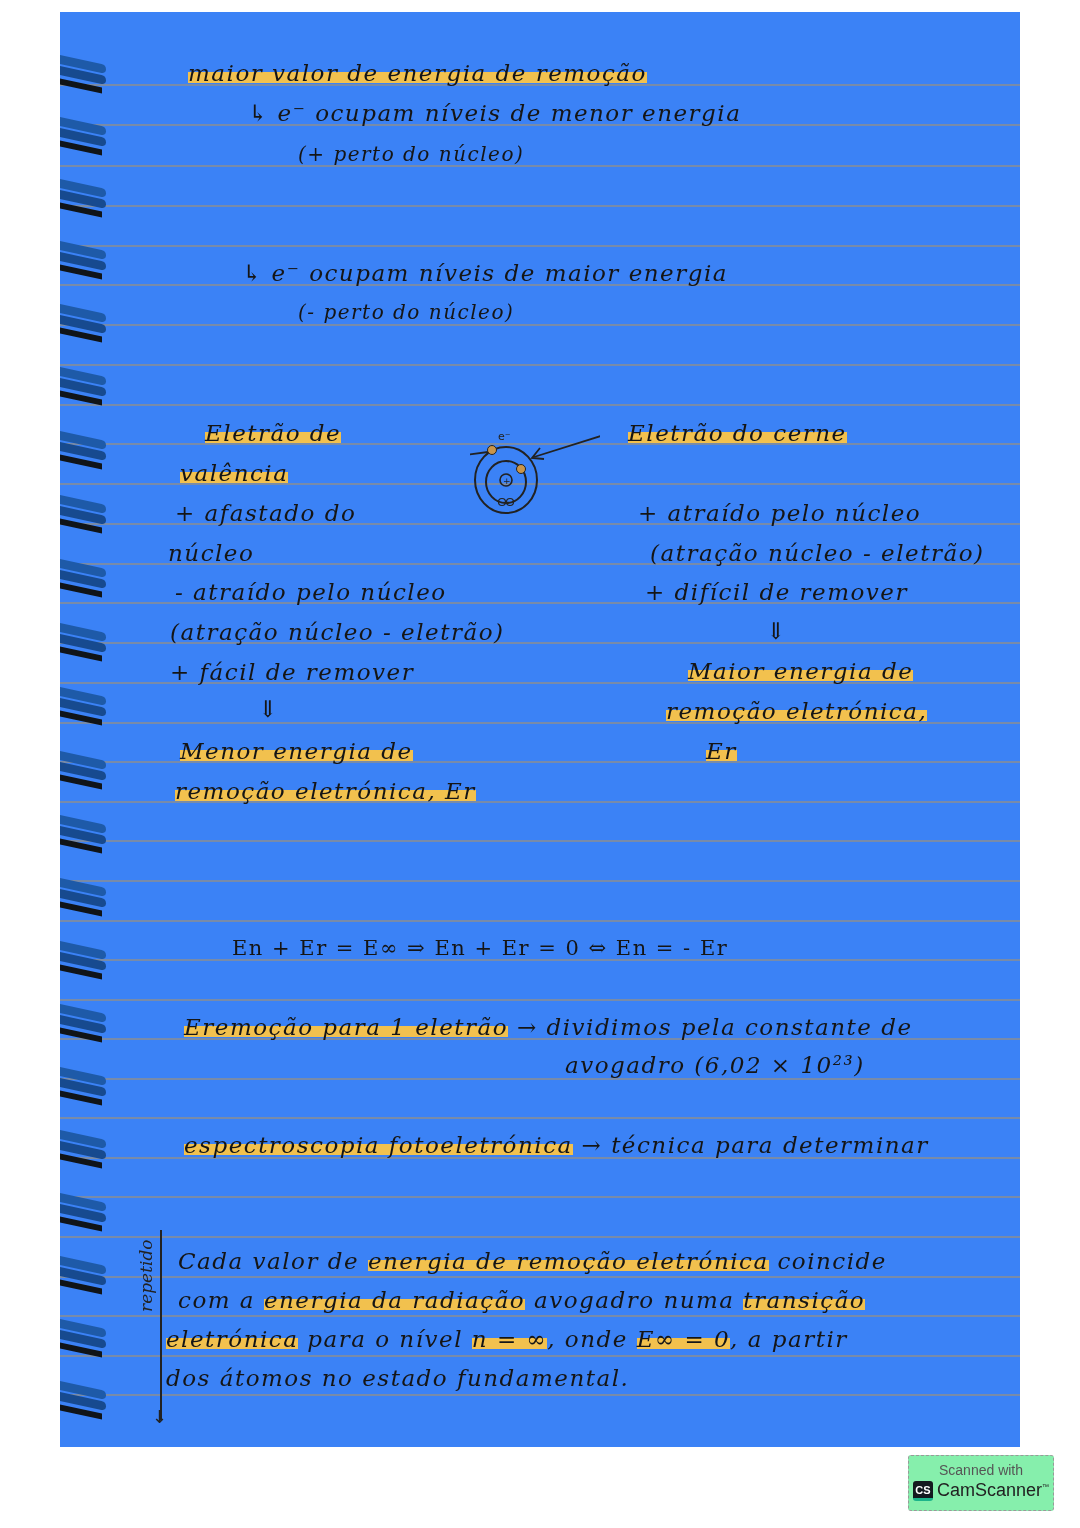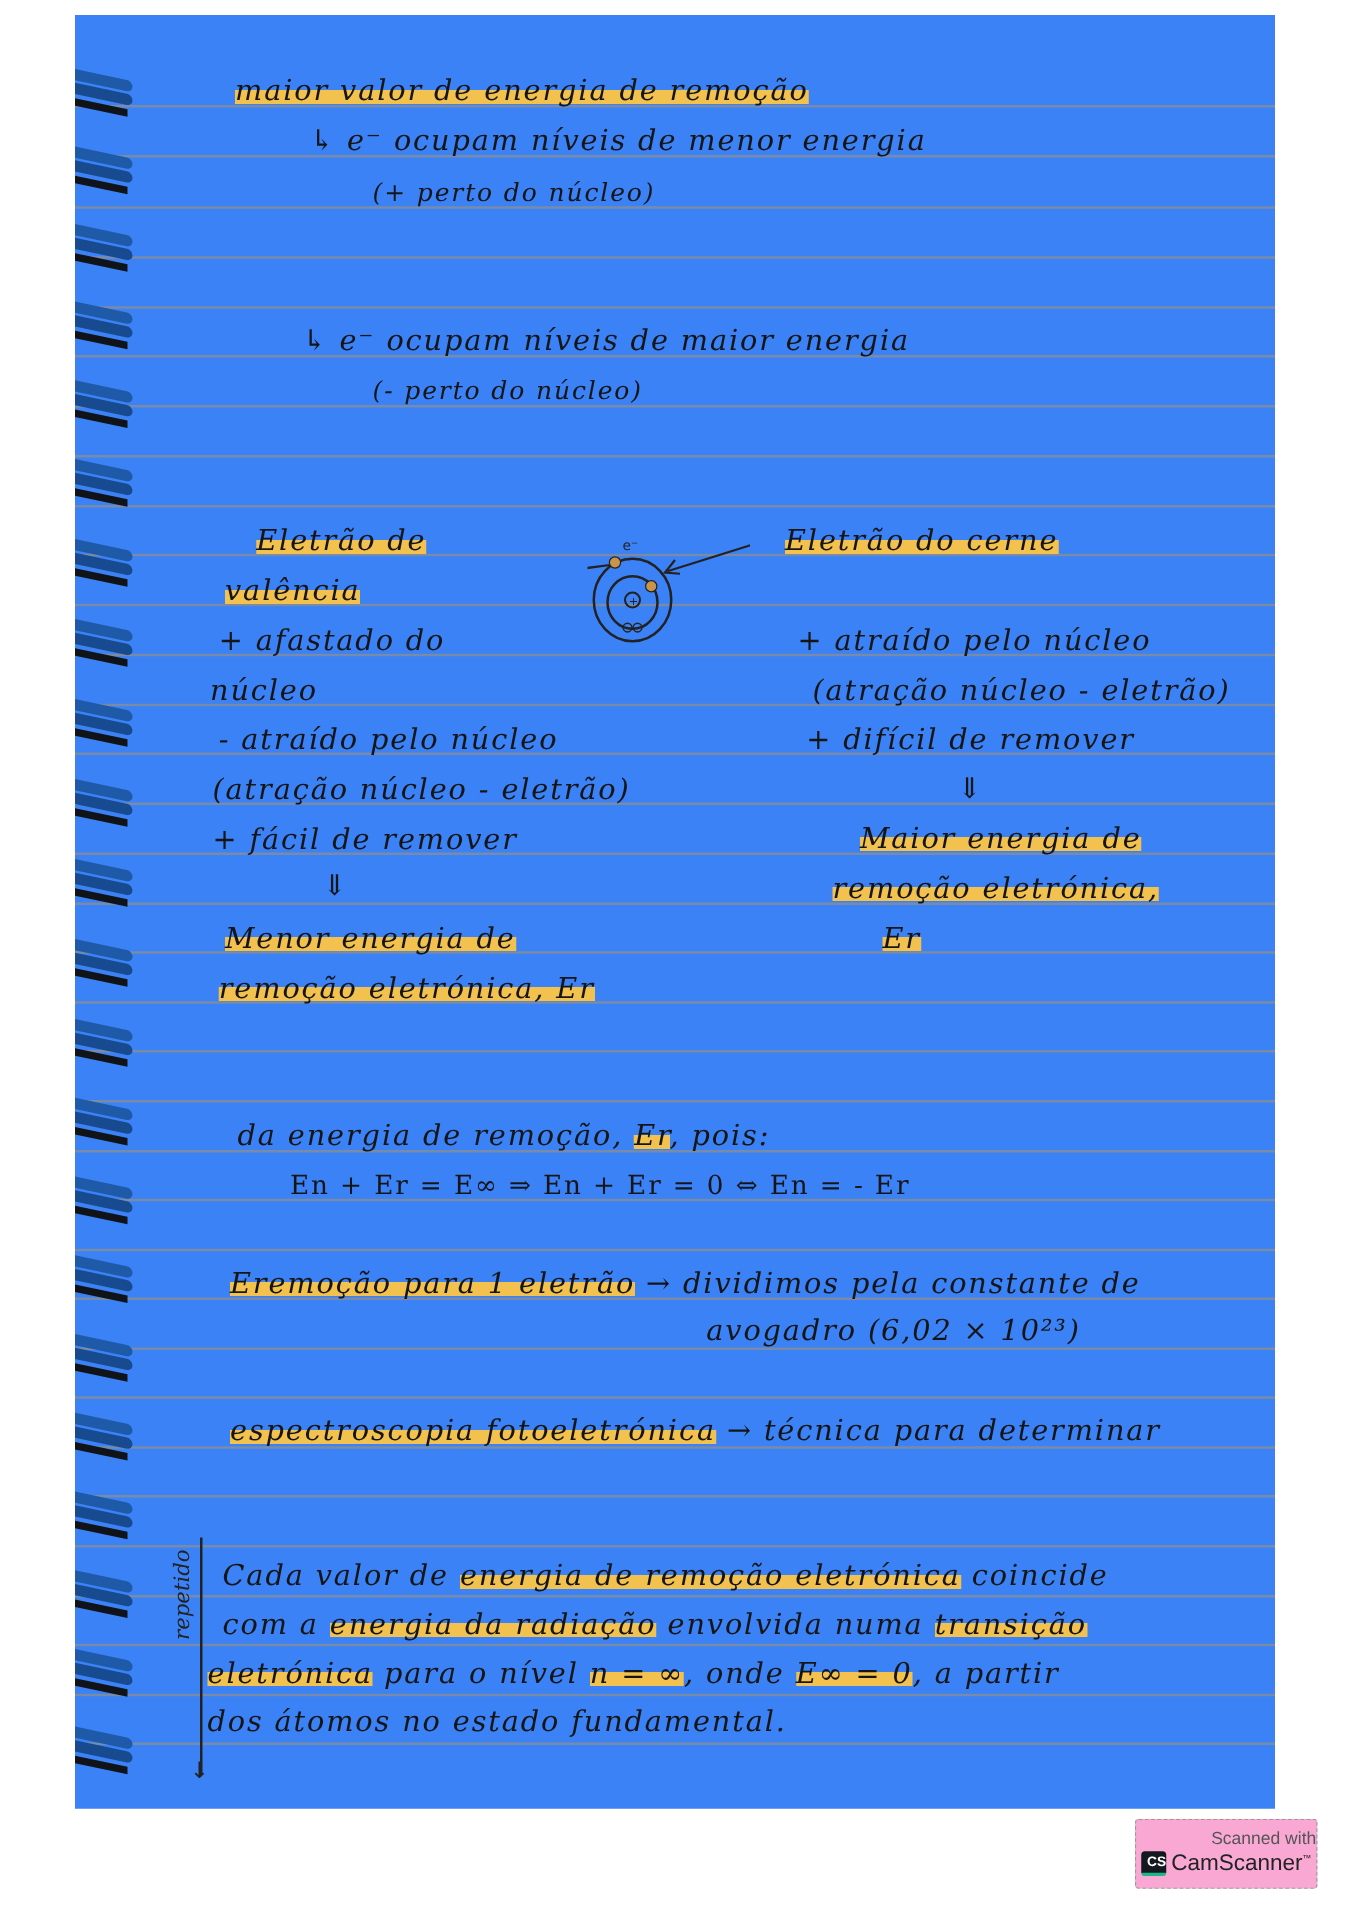--- a/index.html
+++ b/index.html
@@ -19,22 +19,22 @@
           font-size:23px; color:#151515; white-space:nowrap; letter-spacing:1.5px; }
   .hl { background:linear-gradient(transparent 45%, #f2c14e 45%, #f2c14e 88%, transparent 88%); }
   .atom { position:absolute; left:410px; top:410px; width:130px; height:95px; }
   .margin-note { position:absolute; left:136px; top:1262px; transform:rotate(-90deg);
                  transform-origin:left top; font-family:"DejaVu Serif", serif; font-style:italic;
                  font-size:17px; color:#222; }
   .margin-line { position:absolute; left:160px; top:1218px; width:2px; height:190px; background:#222; }
   .margin-arrow { position:absolute; left:152px; top:1394px; font-size:18px; color:#222;
                   font-family:"DejaVu Sans", sans-serif; }
   .badge { position:absolute; left:908px; top:1455px; width:144px; height:54px;
-           border:1px dashed #999; border-radius:3px; background:#f9a8d4;
-           font-family:"Liberation Sans", sans-serif; text-align:right; }
+           border:1px dashed #999; border-radius:3px; background:#86efac;
+           font-family:"Liberation Sans", sans-serif; text-align:center; }
   .badge .t1 { font-size:14px; color:#555; margin-top:6px; }
   .badge .row { display:flex; align-items:center; justify-content:center; margin-top:2px; }
   .badge .logo { width:20px; height:20px; background:#14191f; color:#fff; font-size:11px;
                  font-weight:bold; line-height:18px; border-radius:3px; border-bottom:3px solid #1db58a;
                  box-sizing:border-box; margin-right:4px; }
   .badge .name { font-size:18px; color:#222; }
   .badge .tm { font-size:7px; vertical-align:super; }
 </style>
 </head>
 <body>
@@ -223,33 +223,32 @@
 
   <div class="line" style="left:568px;top:408px"><span class="hl">Eletrão do cerne</span></div>
   <div class="line" style="left:578px;top:488px">+ atraído pelo núcleo</div>
   <div class="line" style="left:590px;top:528px">(atração núcleo - eletrão)</div>
   <div class="line" style="left:585px;top:567px">+ difícil de remover</div>
   <div class="line" style="left:706px;top:606px">⇓</div>
   <div class="line" style="left:628px;top:646px"><span class="hl">Maior energia de</span></div>
   <div class="line" style="left:606px;top:686px"><span class="hl">remoção eletrónica,</span></div>
   <div class="line" style="left:646px;top:726px"><span class="hl">Er</span></div>
 
-  <div class="line" style="left:130px;top:884px"><span>da energia de remoção, </span><span class="hl">Er</span><span>, pois:</span></div>
   <div class="line" style="left:172px;top:924px;font-style:normal;font-size:21px">En + Er = E∞  ⇒  En + Er = 0  ⇔  En = - Er</div>
 
   <div class="line" style="left:124px;top:1002px"><span class="hl">Eremoção para 1 eletrão</span><span> → dividimos pela constante de</span></div>
   <div class="line" style="left:505px;top:1040px">avogadro (6,02 × 10²³)</div>
 
   <div class="line" style="left:124px;top:1120px"><span class="hl">espectroscopia fotoeletrónica</span><span> → técnica para determinar</span></div>
 
   <div class="margin-line" style="left:100px"></div>
   <div class="margin-note" style="left:76px;top:1300px">repetido</div>
   <div class="margin-arrow" style="left:92px">↓</div>
   <div class="line" style="left:118px;top:1236px"><span>Cada valor de </span><span class="hl">energia de remoção eletrónica</span><span> coincide</span></div>
-  <div class="line" style="left:118px;top:1275px"><span>com a </span><span class="hl">energia da radiação</span><span> envolvida numa </span><span class="hl">transição</span></div>
+  <div class="line" style="left:118px;top:1275px"><span>com a </span><span class="hl">energia da radiação</span><span> avogadro numa </span><span class="hl">transição</span></div>
   <div class="line" style="left:106px;top:1314px"><span class="hl">eletrónica</span><span> para o nível </span><span class="hl">n = ∞</span><span>, onde </span><span class="hl">E∞ = 0</span><span>, a partir</span></div>
   <div class="line" style="left:106px;top:1353px">dos átomos no estado fundamental.</div>
 </div>
 
 <div class="badge">
   <div class="t1">Scanned with</div>
   <div class="row">
     <div class="logo">CS</div>
     <span class="name"><span>CamScanner</span><span class="tm">™</span></span>
   </div>

